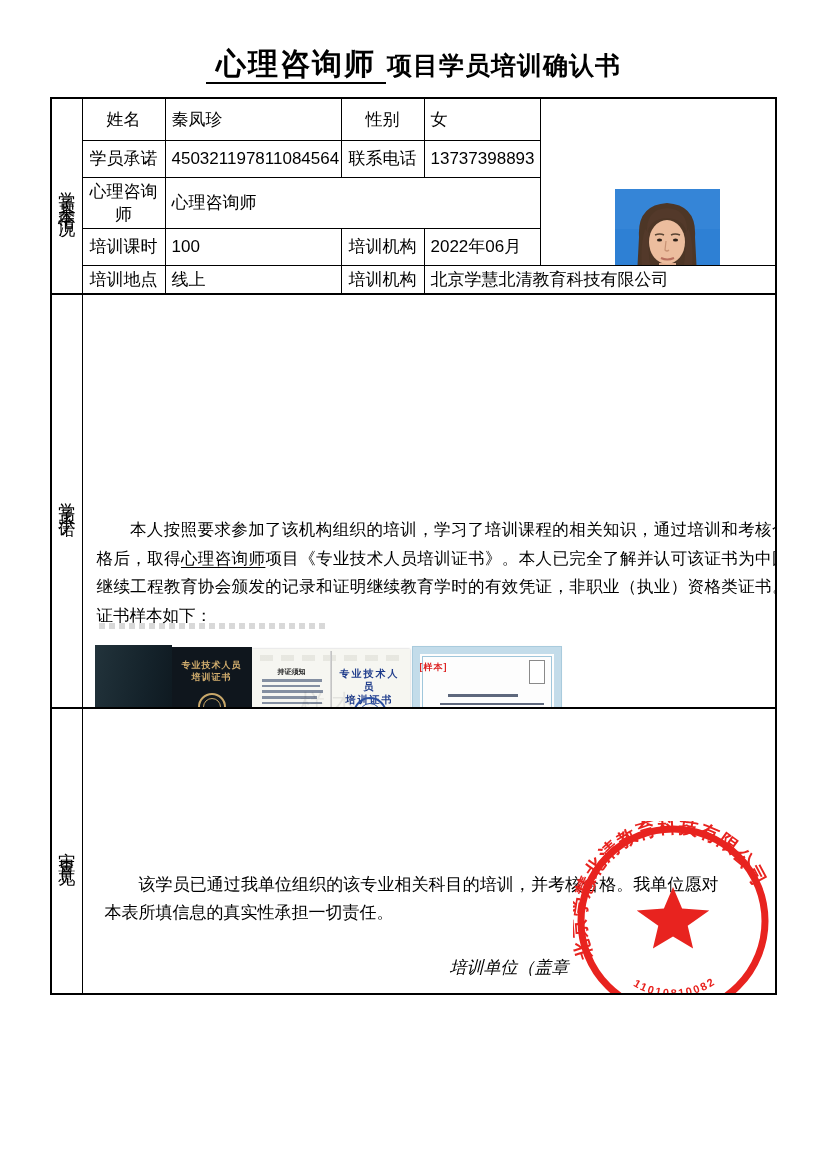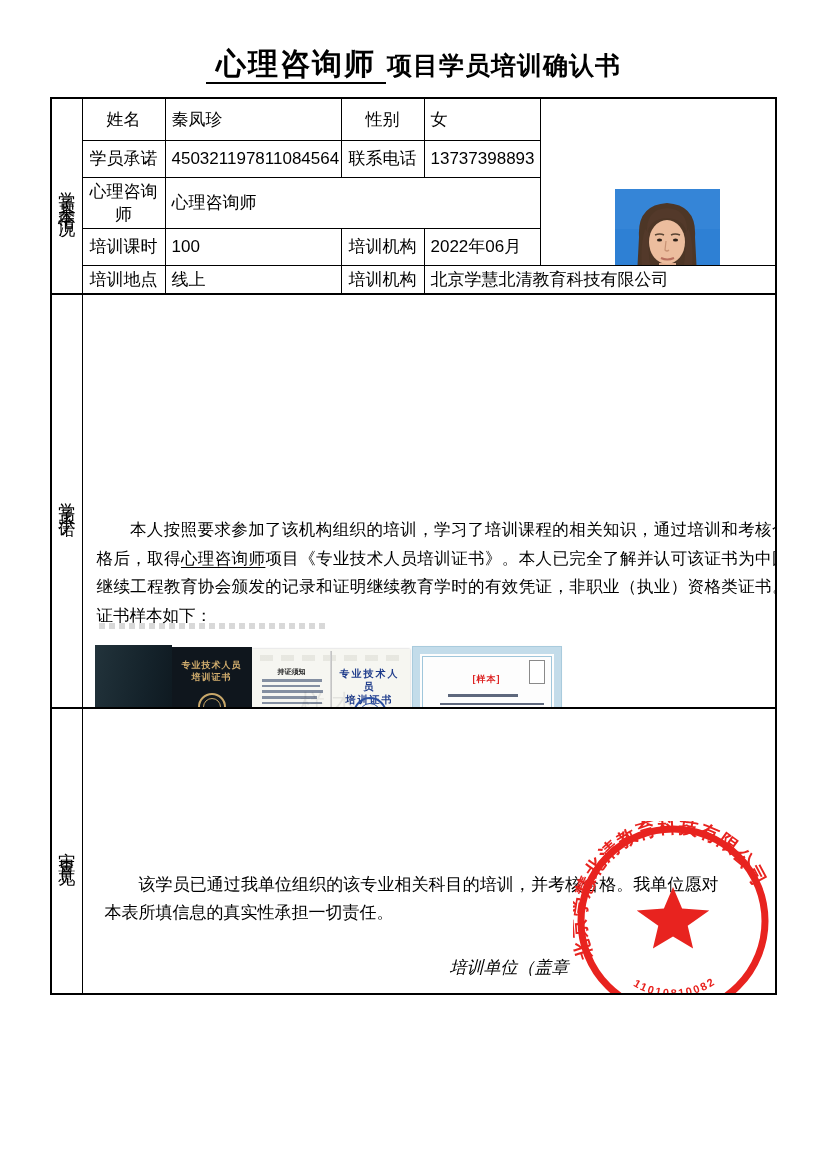--- a/index.html
+++ b/index.html
@@ -53,21 +53,21 @@
   .certC .notice-lines i { display:block; height:2.5px; margin-bottom:3.2px; background:#5d6c86; opacity:.75; }
   .certC .blue-title { position:absolute; left:84px; top:18px; width:68px; text-align:center; color:#1d3a8a;
                        font-family:"Liberation Serif", serif; font-size:10px; font-weight:700; letter-spacing:2px; line-height:13px; }
   .certC .blue-seal { position:absolute; left:101px; top:48px; width:34px; height:34px; border:2px solid #2b4fa0; border-radius:50%;
                       display:flex; align-items:center; justify-content:center; }
   .certC .blue-seal-inner { width:22px; height:22px; border:1px solid #2b4fa0; border-radius:50%; }
   .certC .wm-sample { position:absolute; left:48px; top:38px; font-size:26px; color:#000; opacity:.07; letter-spacing:6px; }
   .certD { left:324px; top:146px; width:148px; height:102px; background:#fdfdfd;
            border:7px solid #c3dcea; outline:1px solid #a9cbdd; box-shadow:0 0 2px rgba(0,0,0,.15); }
   .certD .inner-frame { position:absolute; inset:2px; border:1px solid #9fc6db; }
-  .certD .sample-tag { position:absolute; left:0; top:7px; width:100%; text-align:center; color:#d22; font-size:9px; font-weight:700; letter-spacing:1px;margin-top:12px; }
+  .certD .sample-tag { position:absolute; left:0; top:7px; width:100%; color:#d22; font-size:9px; font-weight:700; letter-spacing:1px; }
   .certD .photo-box { position:absolute; right:9px; top:6px; width:16px; height:24px; border:1px solid #8a8a8a; background:#fff; }
   .certD .mid-lines { position:absolute; left:20px; top:40px; width:108px; }
   .certD .mid-lines i { display:block; height:2.5px; margin-bottom:6px; background:#36425c; opacity:.8; }
   .certD .mid-lines i:nth-child(1){ width:70px; margin-left:8px; }
   .certD .mid-lines i:nth-child(2){ width:104px; }
   
   .review-para { position:absolute; left:16px; top:20px; width:614px; font-size:17px; line-height:28px; text-align:justify; }
   .review-para .indent { display:inline-block; width:34px; }
   .unit-label { position:absolute; left:361px; top:105px; font-size:17px;font-style:italic; }
   .review-date { position:absolute; left:361px; top:141px; font-size:17px; }

